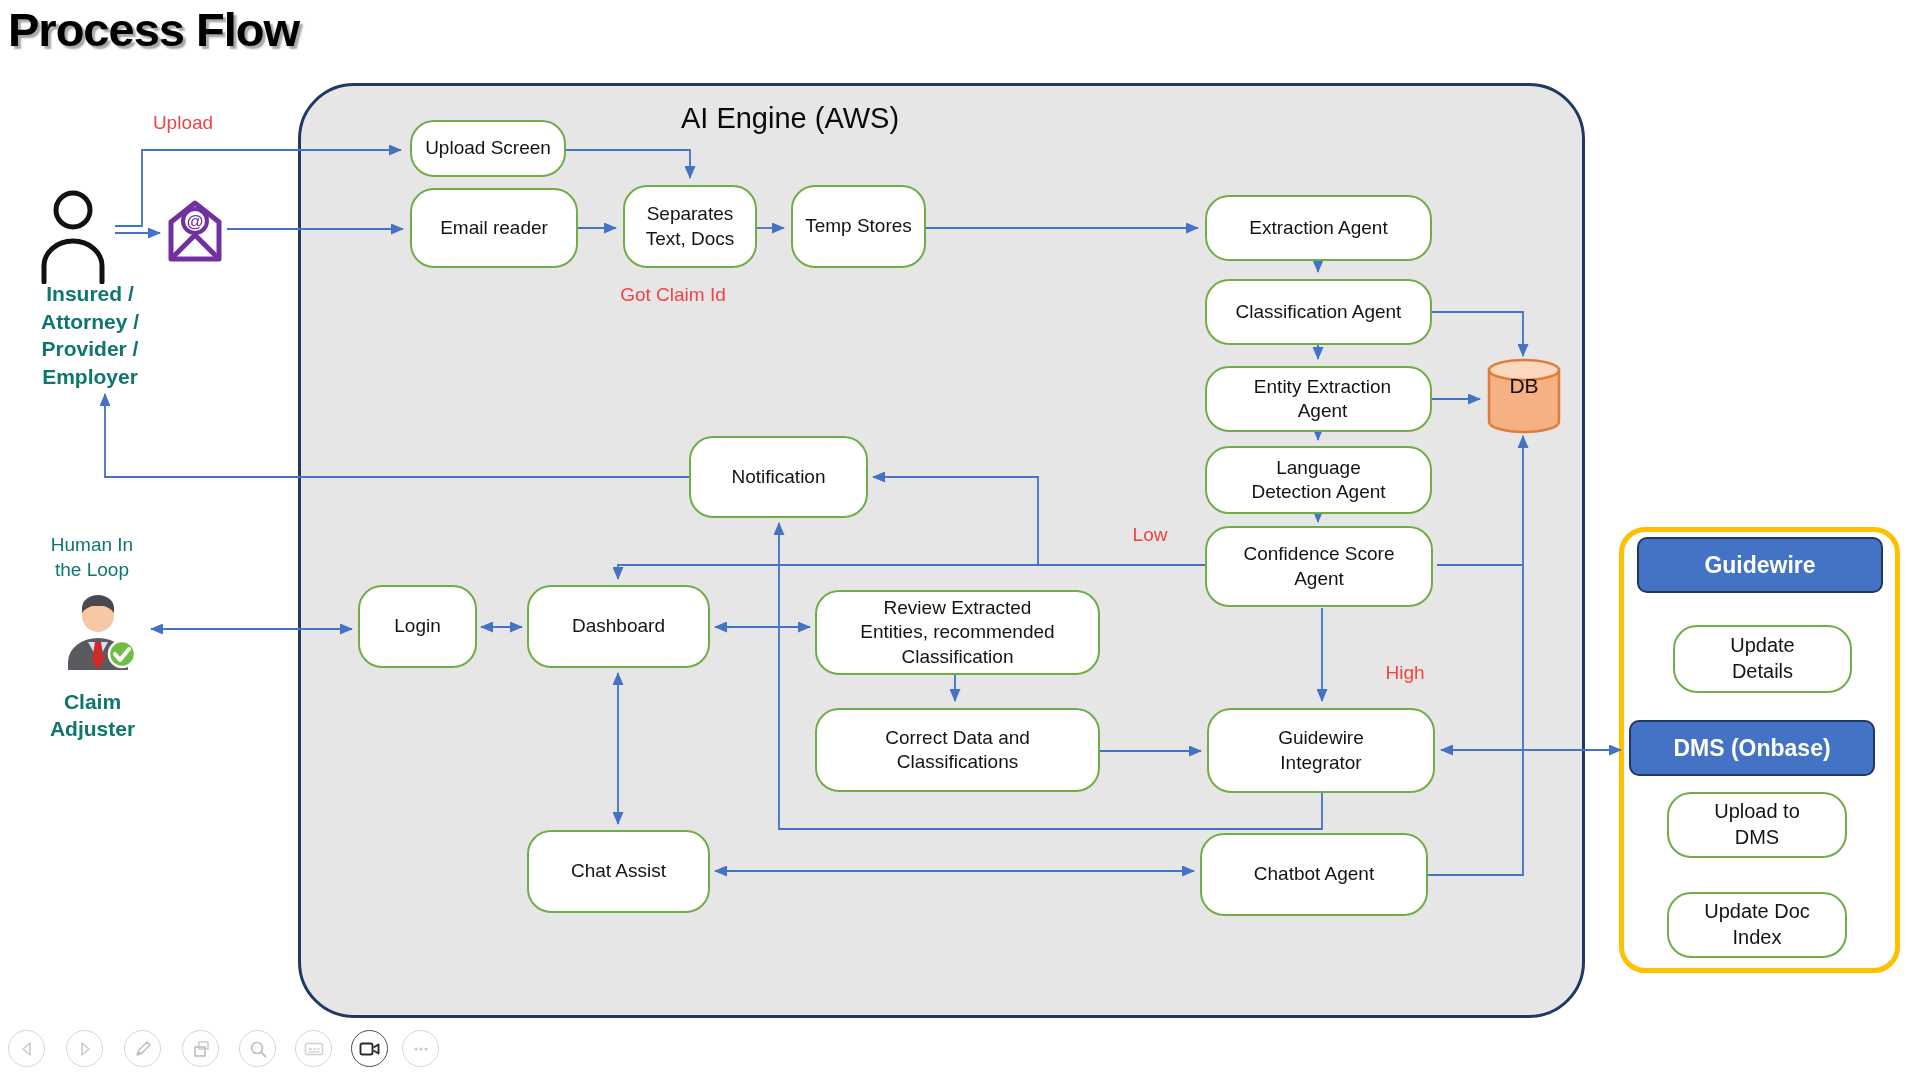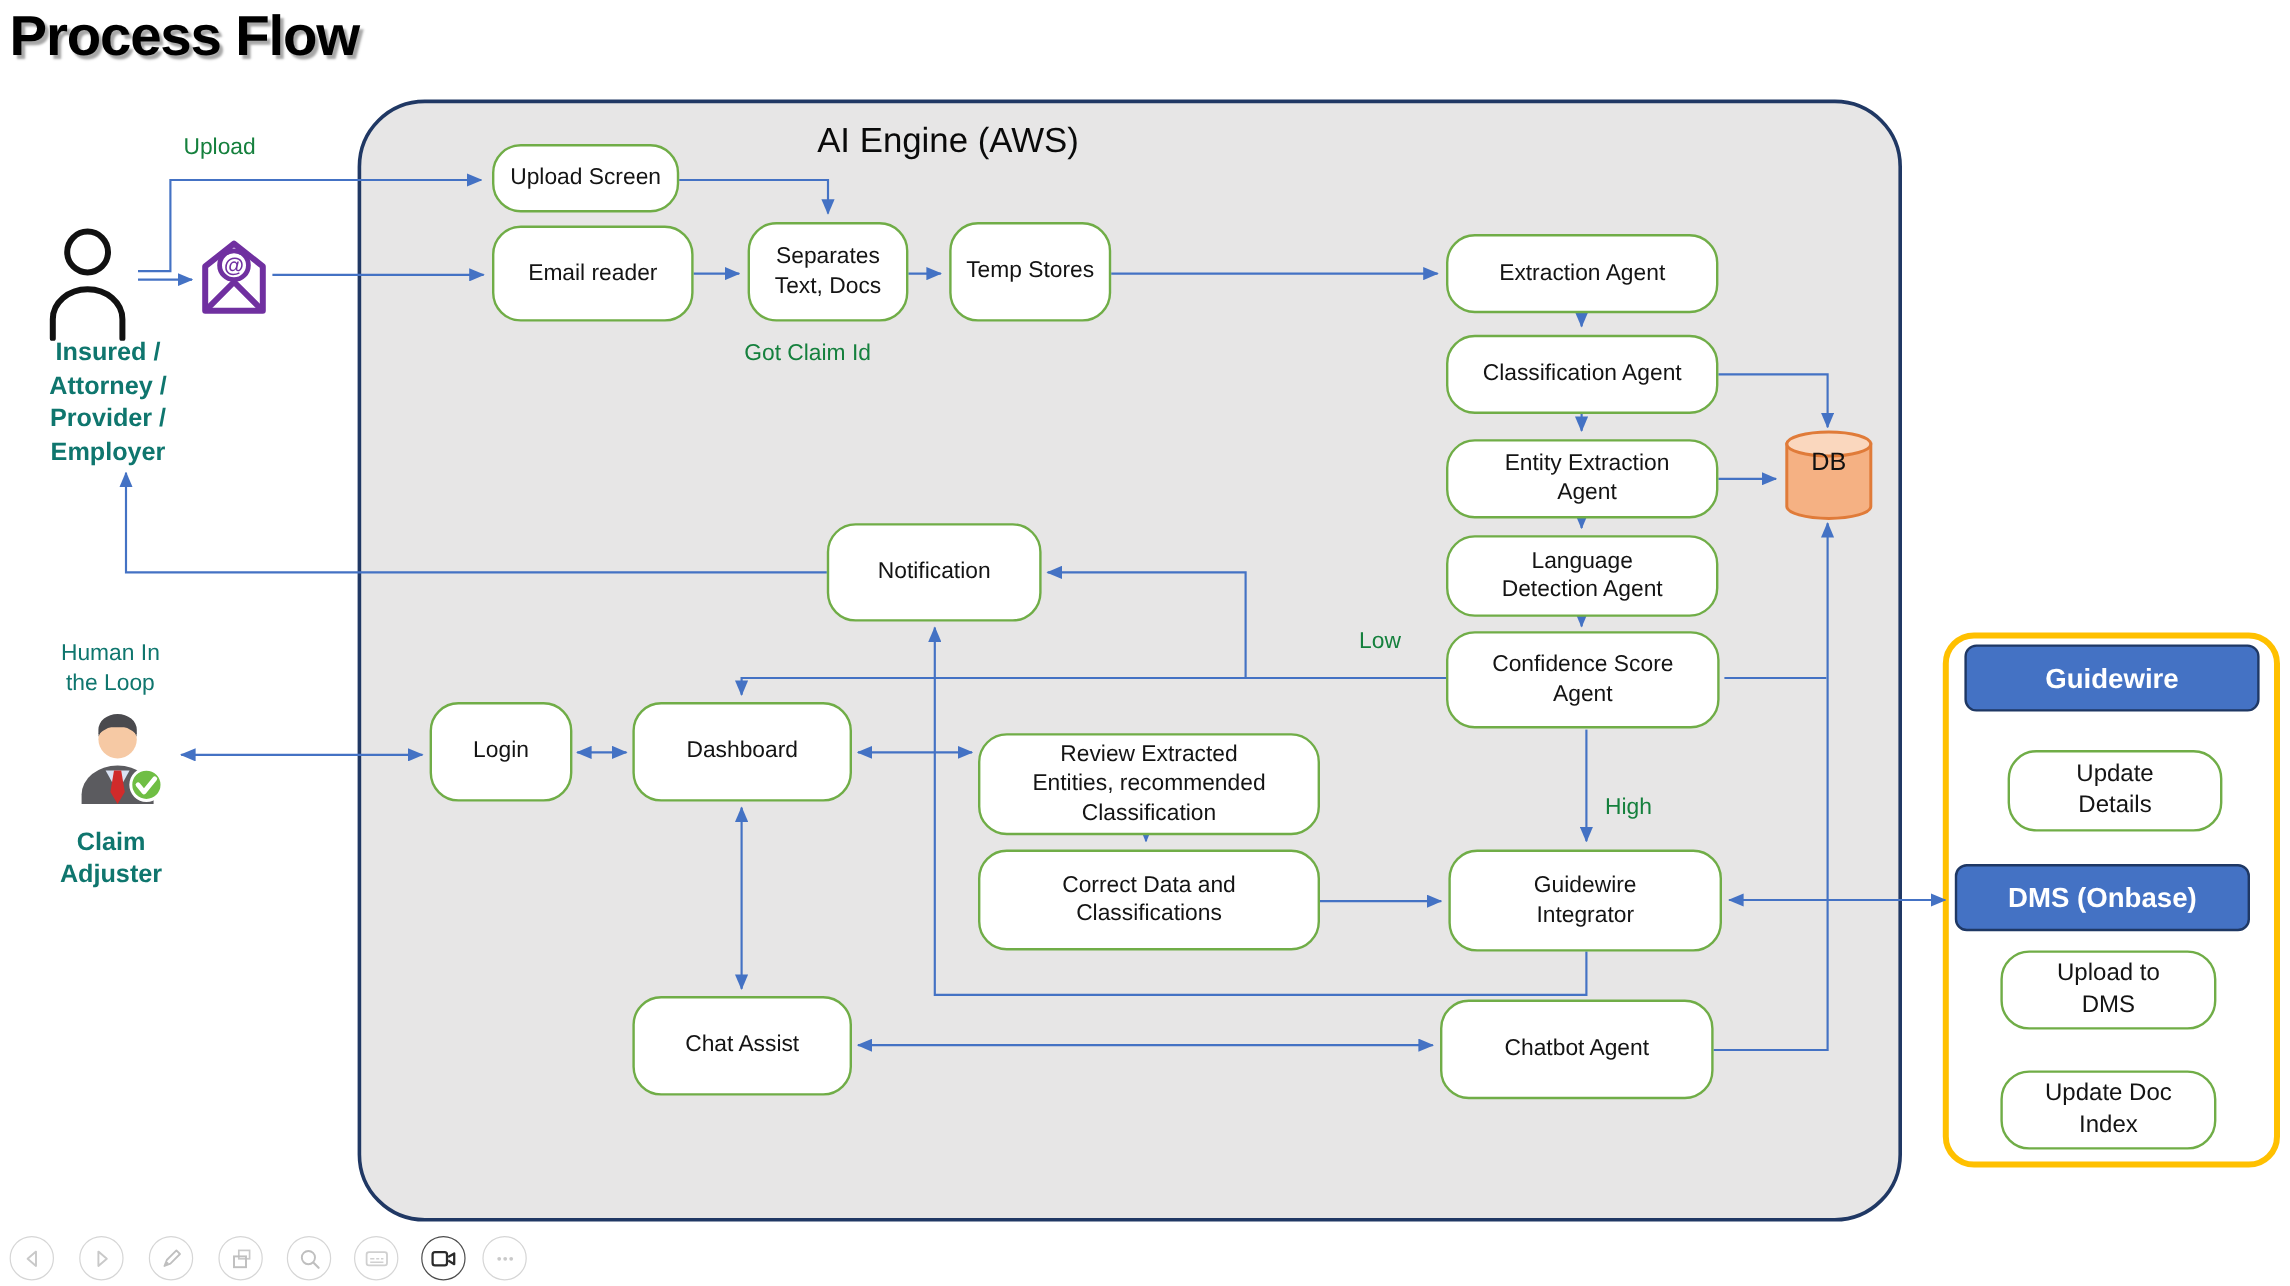--- a/index.html
+++ b/index.html
@@ -6,21 +6,21 @@
   #stage{position:relative;width:1908px;height:1072px;background:#fff;overflow:hidden;}
   #page-title{position:absolute;left:8px;top:2px;font-size:47px;font-weight:800;color:#000;
     text-shadow:3px 3px 2px #a6a6a6;letter-spacing:-1px;}
   #engine{position:absolute;left:298px;top:83px;width:1287px;height:935px;background:#E7E6E6;
     border:3px solid #203864;border-radius:56px;box-sizing:border-box;}
   #engine-title{position:absolute;left:600px;top:102px;width:380px;text-align:center;
     font-size:29px;font-weight:400;color:#0a0a0a;}
   .node{position:absolute;background:#fff;border:2.5px solid #70AD47;border-radius:24px;
     display:flex;align-items:center;justify-content:center;text-align:center;
     font-size:19px;color:#141414;white-space:pre-line;line-height:1.28;box-sizing:border-box;padding:2px;}
-  .lbl{position:absolute;font-size:19px;color:#15803d;text-align:center;white-space:pre-line;}
+  .lbl{position:absolute;font-size:19px;color:#ef4444;text-align:center;white-space:pre-line;}
   .blue-btn{position:absolute;background:#4472C4;border:2.5px solid #1F3864;border-radius:10px;
     color:#fff;font-size:23px;font-weight:600;display:flex;align-items:center;justify-content:center;
     box-sizing:border-box;}
   #right-panel{position:absolute;left:1619px;top:527px;width:281px;height:446px;background:#fff;
     border:5px solid #FFC000;border-radius:26px;box-sizing:border-box;}
   .panel-node{font-size:20px;text-align:center;}
   #db-label{position:absolute;left:1487px;top:374px;width:74px;text-align:center;
     font-size:21px;color:#111;}
   svg.layer{position:absolute;left:0;top:0;pointer-events:none;}
   .conn{stroke:#4472C4;stroke-width:1.8;fill:none;}
@@ -107,39 +107,39 @@
     <path d="M22 26 q16 -14 32 0 v-4 a16 13 0 0 0 -32 0 Z" fill="#4A4A4E"></path>
     <circle cx="62" cy="68" r="13" fill="#6FBE44" stroke="#fff" stroke-width="2.5"></circle>
     <path d="M55 68 l5 6 9 -11" fill="none" stroke="#fff" stroke-width="4" stroke-linecap="round" stroke-linejoin="round"></path>
   </svg>
   <div class="actor-lbl" style="left:20px;top:688px;width:145px;font-size:21px;font-weight:700;line-height:1.3;">Claim
 Adjuster</div>
 
   <div class="lbl" style="left:138px;top:112px;width:90px;">Upload</div>
   <div class="lbl" style="left:598px;top:284px;width:150px;">Got Claim Id</div>
   <div class="lbl" style="left:1115px;top:524px;width:70px;">Low</div>
-  <div class="lbl" style="left:1322px;top:662px;width:70px;">High</div>
+  <div class="lbl" style="left:1322px;top:662px;width:70px;padding-left:48px;">High</div>
 
   <div class="node" style="left:410px;top:120px;width:156px;height:57px;">Upload Screen</div>
   <div class="node" style="left:410px;top:188px;width:168px;height:80px;">Email reader</div>
   <div class="node" style="left:623px;top:185px;width:134px;height:83px;">Separates
 Text, Docs</div>
   <div class="node" style="left:791px;top:185px;width:135px;height:83px;">Temp Stores</div>
   <div class="node" style="left:1205px;top:195px;width:227px;height:66px;">Extraction Agent</div>
   <div class="node" style="left:1205px;top:279px;width:227px;height:66px;">Classification Agent</div>
   <div class="node" style="left:1205px;top:366px;width:227px;height:66px;padding-left:10px;">Entity Extraction
 Agent</div>
   <div class="node" style="left:1205px;top:446px;width:227px;height:68px;">Language
 Detection Agent</div>
   <div class="node" style="left:1205px;top:526px;width:228px;height:81px;">Confidence Score
 Agent</div>
   <div class="node" style="left:689px;top:436px;width:179px;height:82px;">Notification</div>
   <div class="node" style="left:358px;top:585px;width:119px;height:83px;">Login</div>
   <div class="node" style="left:527px;top:585px;width:183px;height:83px;">Dashboard</div>
-  <div class="node" style="left:815px;top:611px;width:285px;height:85px;">Review Extracted
+  <div class="node" style="left:815px;top:590px;width:285px;height:85px;">Review Extracted
 Entities, recommended
 Classification</div>
   <div class="node" style="left:815px;top:708px;width:285px;height:84px;">Correct Data and
 Classifications</div>
   <div class="node" style="left:1207px;top:708px;width:228px;height:85px;">Guidewire
 Integrator</div>
   <div class="node" style="left:527px;top:830px;width:183px;height:83px;">Chat Assist</div>
   <div class="node" style="left:1200px;top:833px;width:228px;height:83px;">Chatbot Agent</div>
 
   <svg class="layer" width="74" height="78" style="left:1487px;top:358px;">

